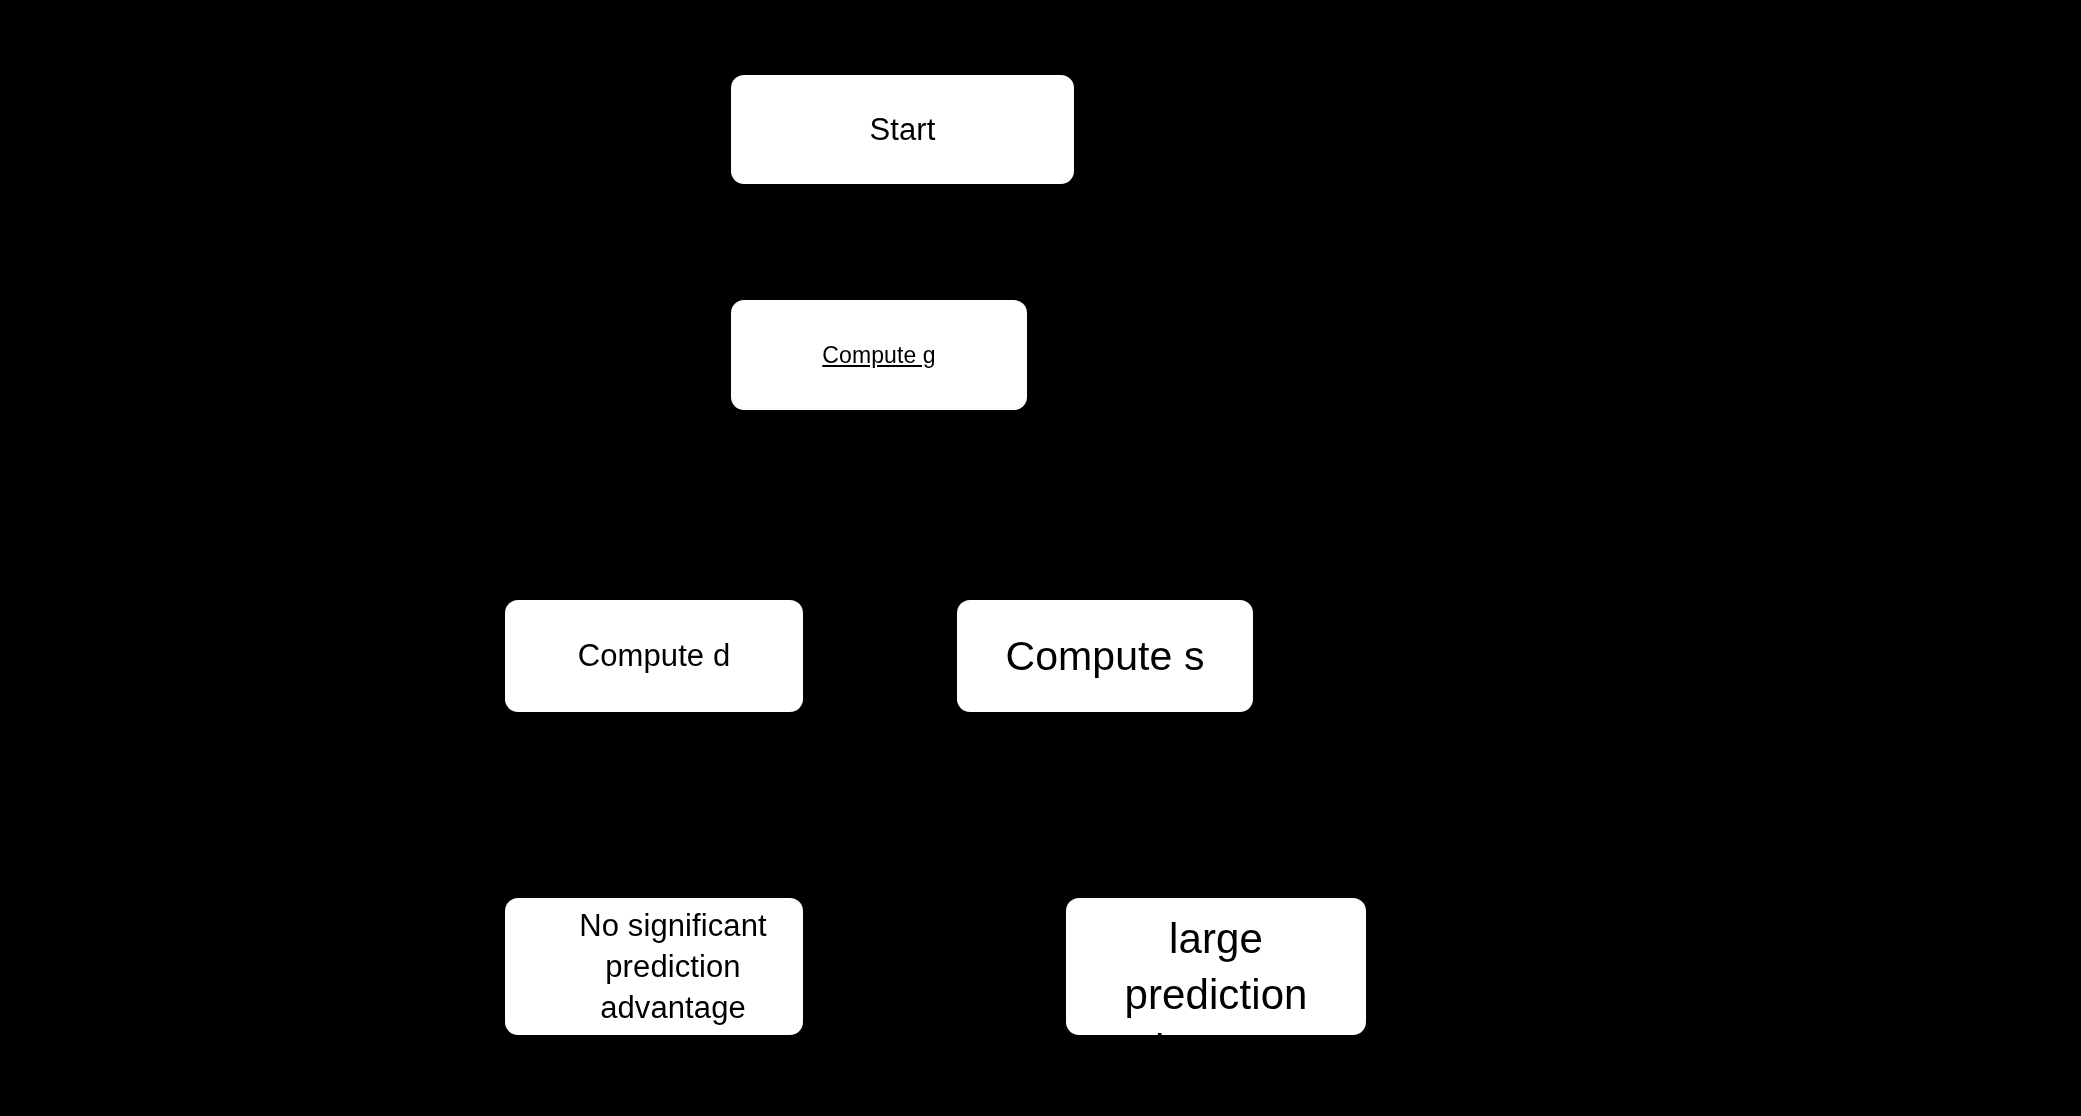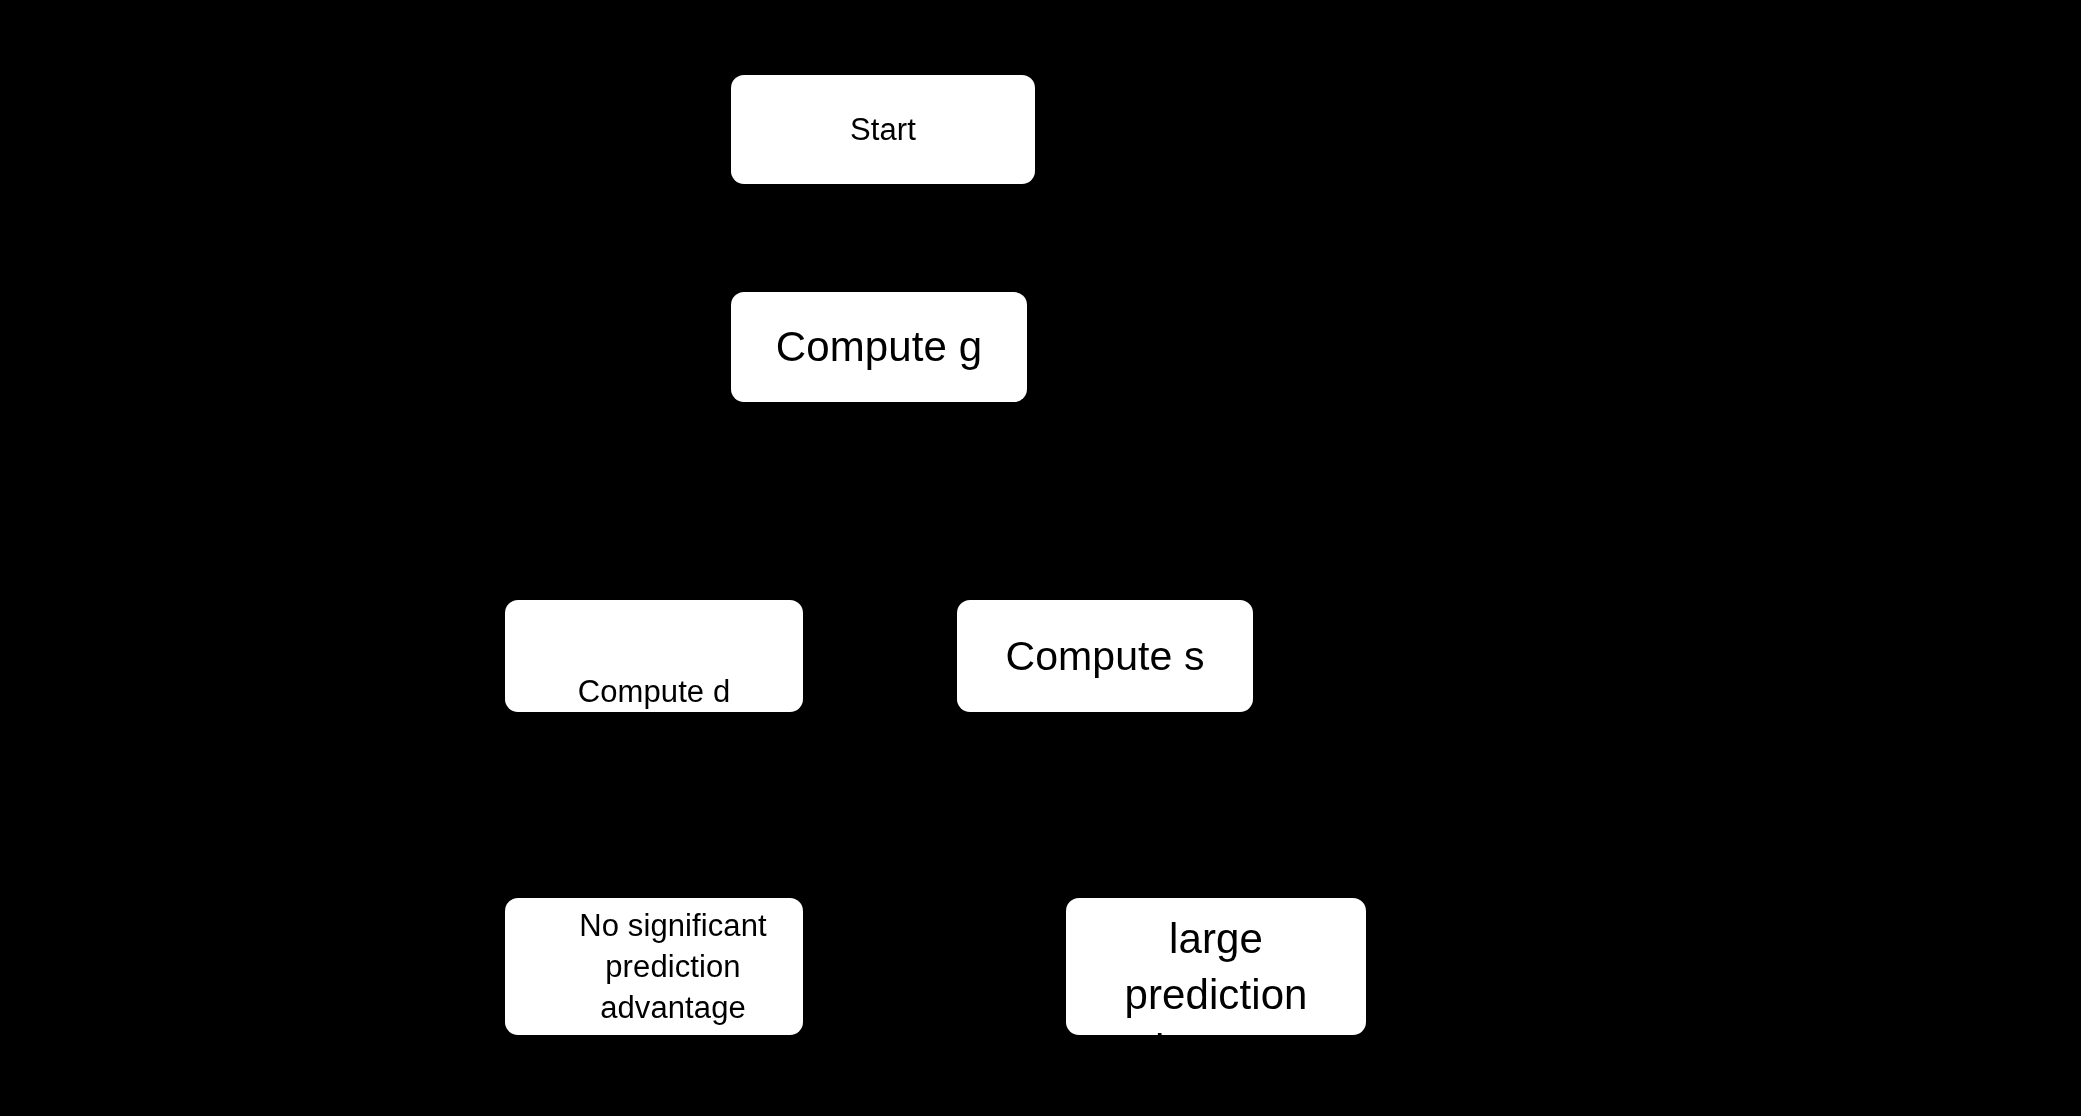--- a/index.html
+++ b/index.html
@@ -41,23 +41,23 @@
     line-height: 1.33;
     letter-spacing: 0.1px;
   }
   .node-label {
     display: block;
     width: 100%;
     padding: 0 10px;
     box-sizing: border-box;
     white-space: pre-line;
   }
-  .n-start      { left: 731px;  top: 75px;  width: 304px; height: 109px; font-size: 31px; }
-  .n-compute-g  { left: 731px;  top: 292px; width: 296px; height: 110px; font-size: 42px; }
-  .n-compute-d  { left: 505px;  top: 600px; width: 298px; height: 112px; font-size: 31px; align-items: flex-end; }
+  .n-start      { left: 731px;  top: 75px;  width: 343px; height: 109px; font-size: 31px; }
+  .n-compute-g  { left: 731px;  top: 300px; width: 296px; height: 110px; font-size: 23px; text-decoration: underline; }
+  .n-compute-d  { left: 505px;  top: 600px; width: 298px; height: 112px; font-size: 31px; }
   .n-compute-s  { left: 957px;  top: 600px; width: 296px; height: 112px; font-size: 41px; }
   .n-no-adv     { left: 505px;  top: 898px; width: 298px; height: 137px; font-size: 31px; padding-left: 38px; }
   .n-large-adv  { left: 1066px; top: 898px; width: 300px; height: 137px; font-size: 42px; }
 </style>
 </head>
 <body>
 
 <div id="canvas">
 
   <svg class="edge-layer" viewBox="0 0 2081 1116" xmlns="http://www.w3.org/2000/svg">

